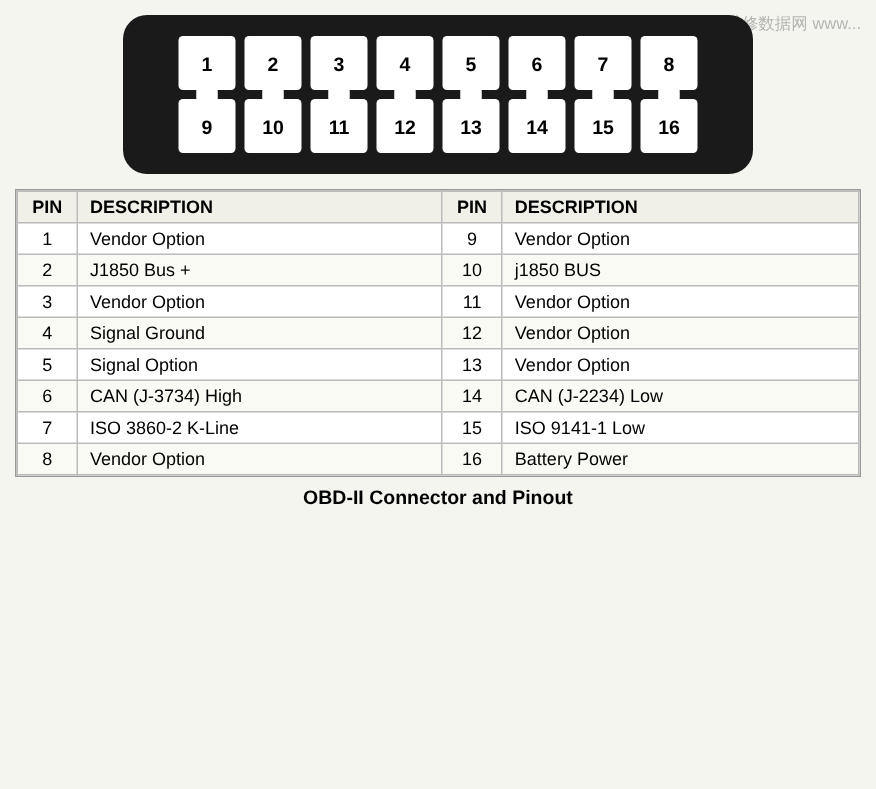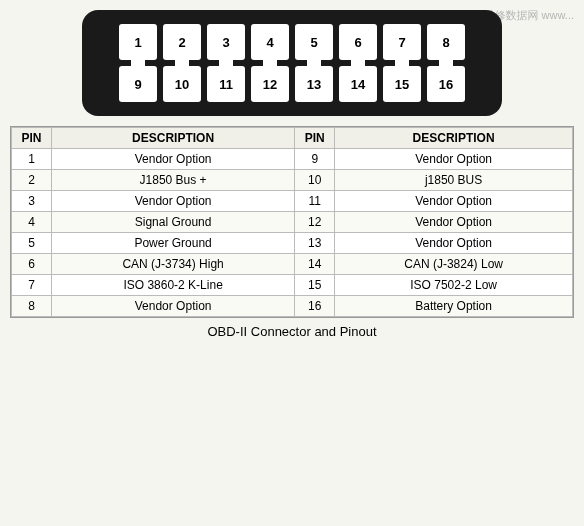--- a/index.html
+++ b/index.html
@@ -95,21 +95,21 @@
     }
 
     table {
       width: 100%;
       border-collapse: collapse;
     }
 
     th, td {
       border: 1px solid #bbb;
       padding: 3px 8px;
-      text-align: center;
+      text-align: left;
       font-size: 12px;
     }
 
     th {
       font-weight: bold;
       background: #f0f0e8;
       font-size: 12px;
     }
 
     td:nth-child(1), td:nth-child(3) {
@@ -122,21 +122,21 @@
       text-align: center;
     }
 
     tr:nth-child(even) { background: #fafaf5; }
     tr:nth-child(odd) { background: #ffffff; }
     thead tr { background: #f0f0e8 !important; margin-left: 40px; }
 
     
     .caption {
       text-align: center;
-      font-weight: normal;
+      font-weight: bold;
       font-size: 13px;
       margin-top: 6px;
       color: #000;
     }
   </style>
 </head>
 <body>
 
 <div class="watermark">汽车维修数据网 www...</div>
 
@@ -195,39 +195,39 @@
           <td>Vendor Option</td>
         </tr>
         <tr>
           <td>4</td>
           <td>Signal Ground</td>
           <td>12</td>
           <td>Vendor Option</td>
         </tr>
         <tr>
           <td>5</td>
-          <td>Power Ground</td>
+          <td>Signal Option</td>
           <td>13</td>
           <td>Vendor Option</td>
         </tr>
         <tr>
           <td>6</td>
           <td>CAN (J-3734) High</td>
           <td>14</td>
-          <td>CAN (J-3824) Low</td>
+          <td>CAN (J-2234) Low</td>
         </tr>
         <tr>
           <td>7</td>
           <td>ISO 3860-2 K-Line</td>
           <td>15</td>
-          <td>ISO 7502-2 Low</td>
+          <td>ISO 9141-1 Low</td>
         </tr>
         <tr>
           <td>8</td>
           <td>Vendor Option</td>
           <td>16</td>
-          <td>Battery Option</td>
+          <td>Battery Power</td>
         </tr>
       </tbody>
   </table>
 </div>
 
 <div class="caption">OBD-II Connector and Pinout</div>
 
 </body></html>

